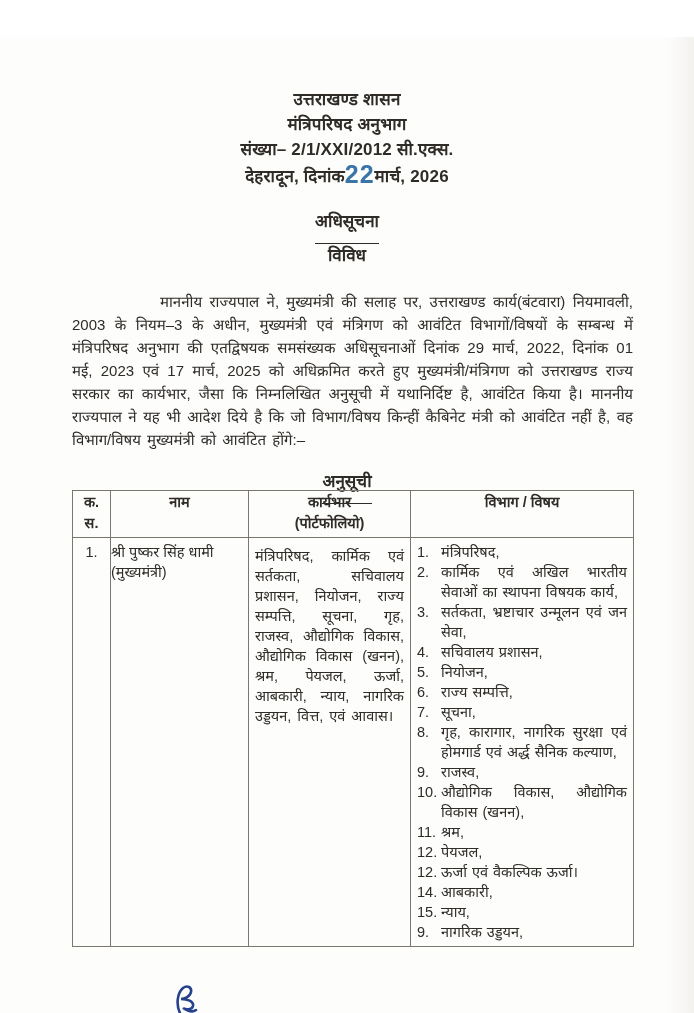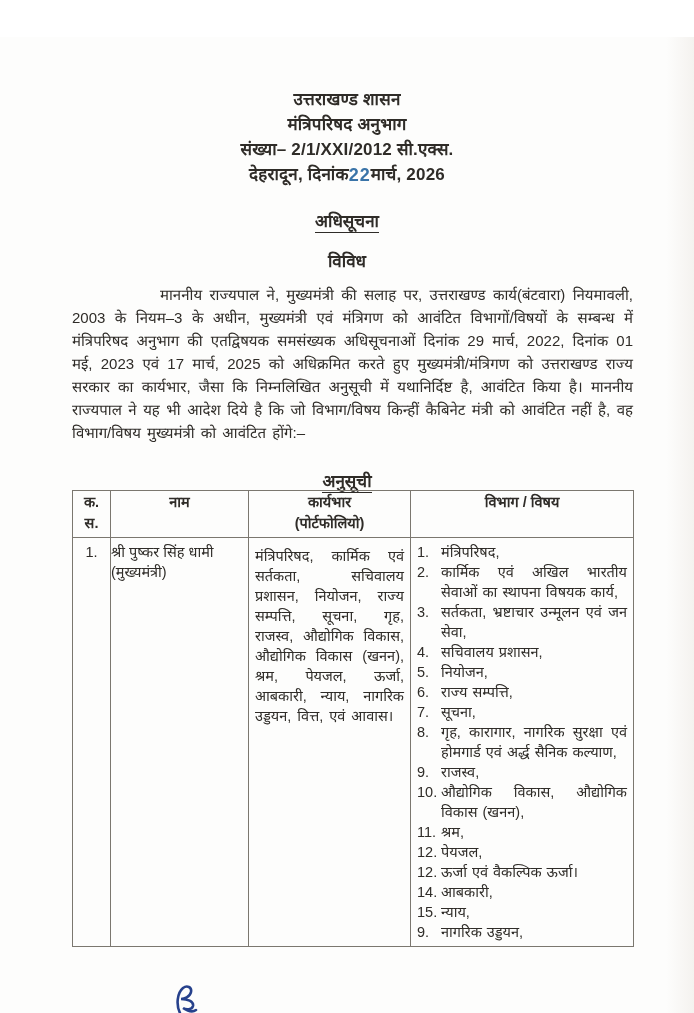--- a/index.html
+++ b/index.html
@@ -10,30 +10,30 @@
   }
   .page {
     position:relative; width:694px; height:1013px; overflow:hidden;
     background:linear-gradient(90deg,#fdfdfc 0%, #fdfdfc 96%, #f4f2ef 100%);
     color:#2f2c28;
     margin-top:37px;
   }
   .doc-header { position:absolute; top:50px; left:0; width:100%; text-align:center; }
   .doc-header .hline { font-size:17px; font-weight:700; line-height:25px; letter-spacing:.2px; }
   .stamp-day {
-    color:#3a74a8; font-weight:700; font-size:18px; letter-spacing:1px;
+    color:#3a74a8; font-weight:700; font-size:25px; letter-spacing:1px;
     padding:0 0; vertical-align:-1px;
   }
   .center-head { position:absolute; left:0; width:100%; text-align:center; font-size:17px; font-weight:700; }
-  .u { border-bottom:1.5px solid #2f2c28; padding-bottom:1px; }
+  .u { border-bottom:1.5px solid #2f2c28; padding-bottom:12px; }
   .notif { top:172px; }
-  .categ { top:212px; }
+  .categ { top:206px; }
   .sched { top:432px; }
   .body-para {
-    position:absolute; top:246px; left:72px; width:561px;
+    position:absolute; top:253px; left:72px; width:561px;
     font-size:15px; line-height:23px; text-align:justify; text-indent:88px;
     word-spacing:2px;
   }
   table.alloc {
     position:absolute; top:453px; left:72px; width:561px;
     border-collapse:collapse; table-layout:fixed;
   }
   table.alloc th, table.alloc td {
     border:1.3px solid #7b776f; vertical-align:top;
     font-size:14.5px; line-height:20px;

